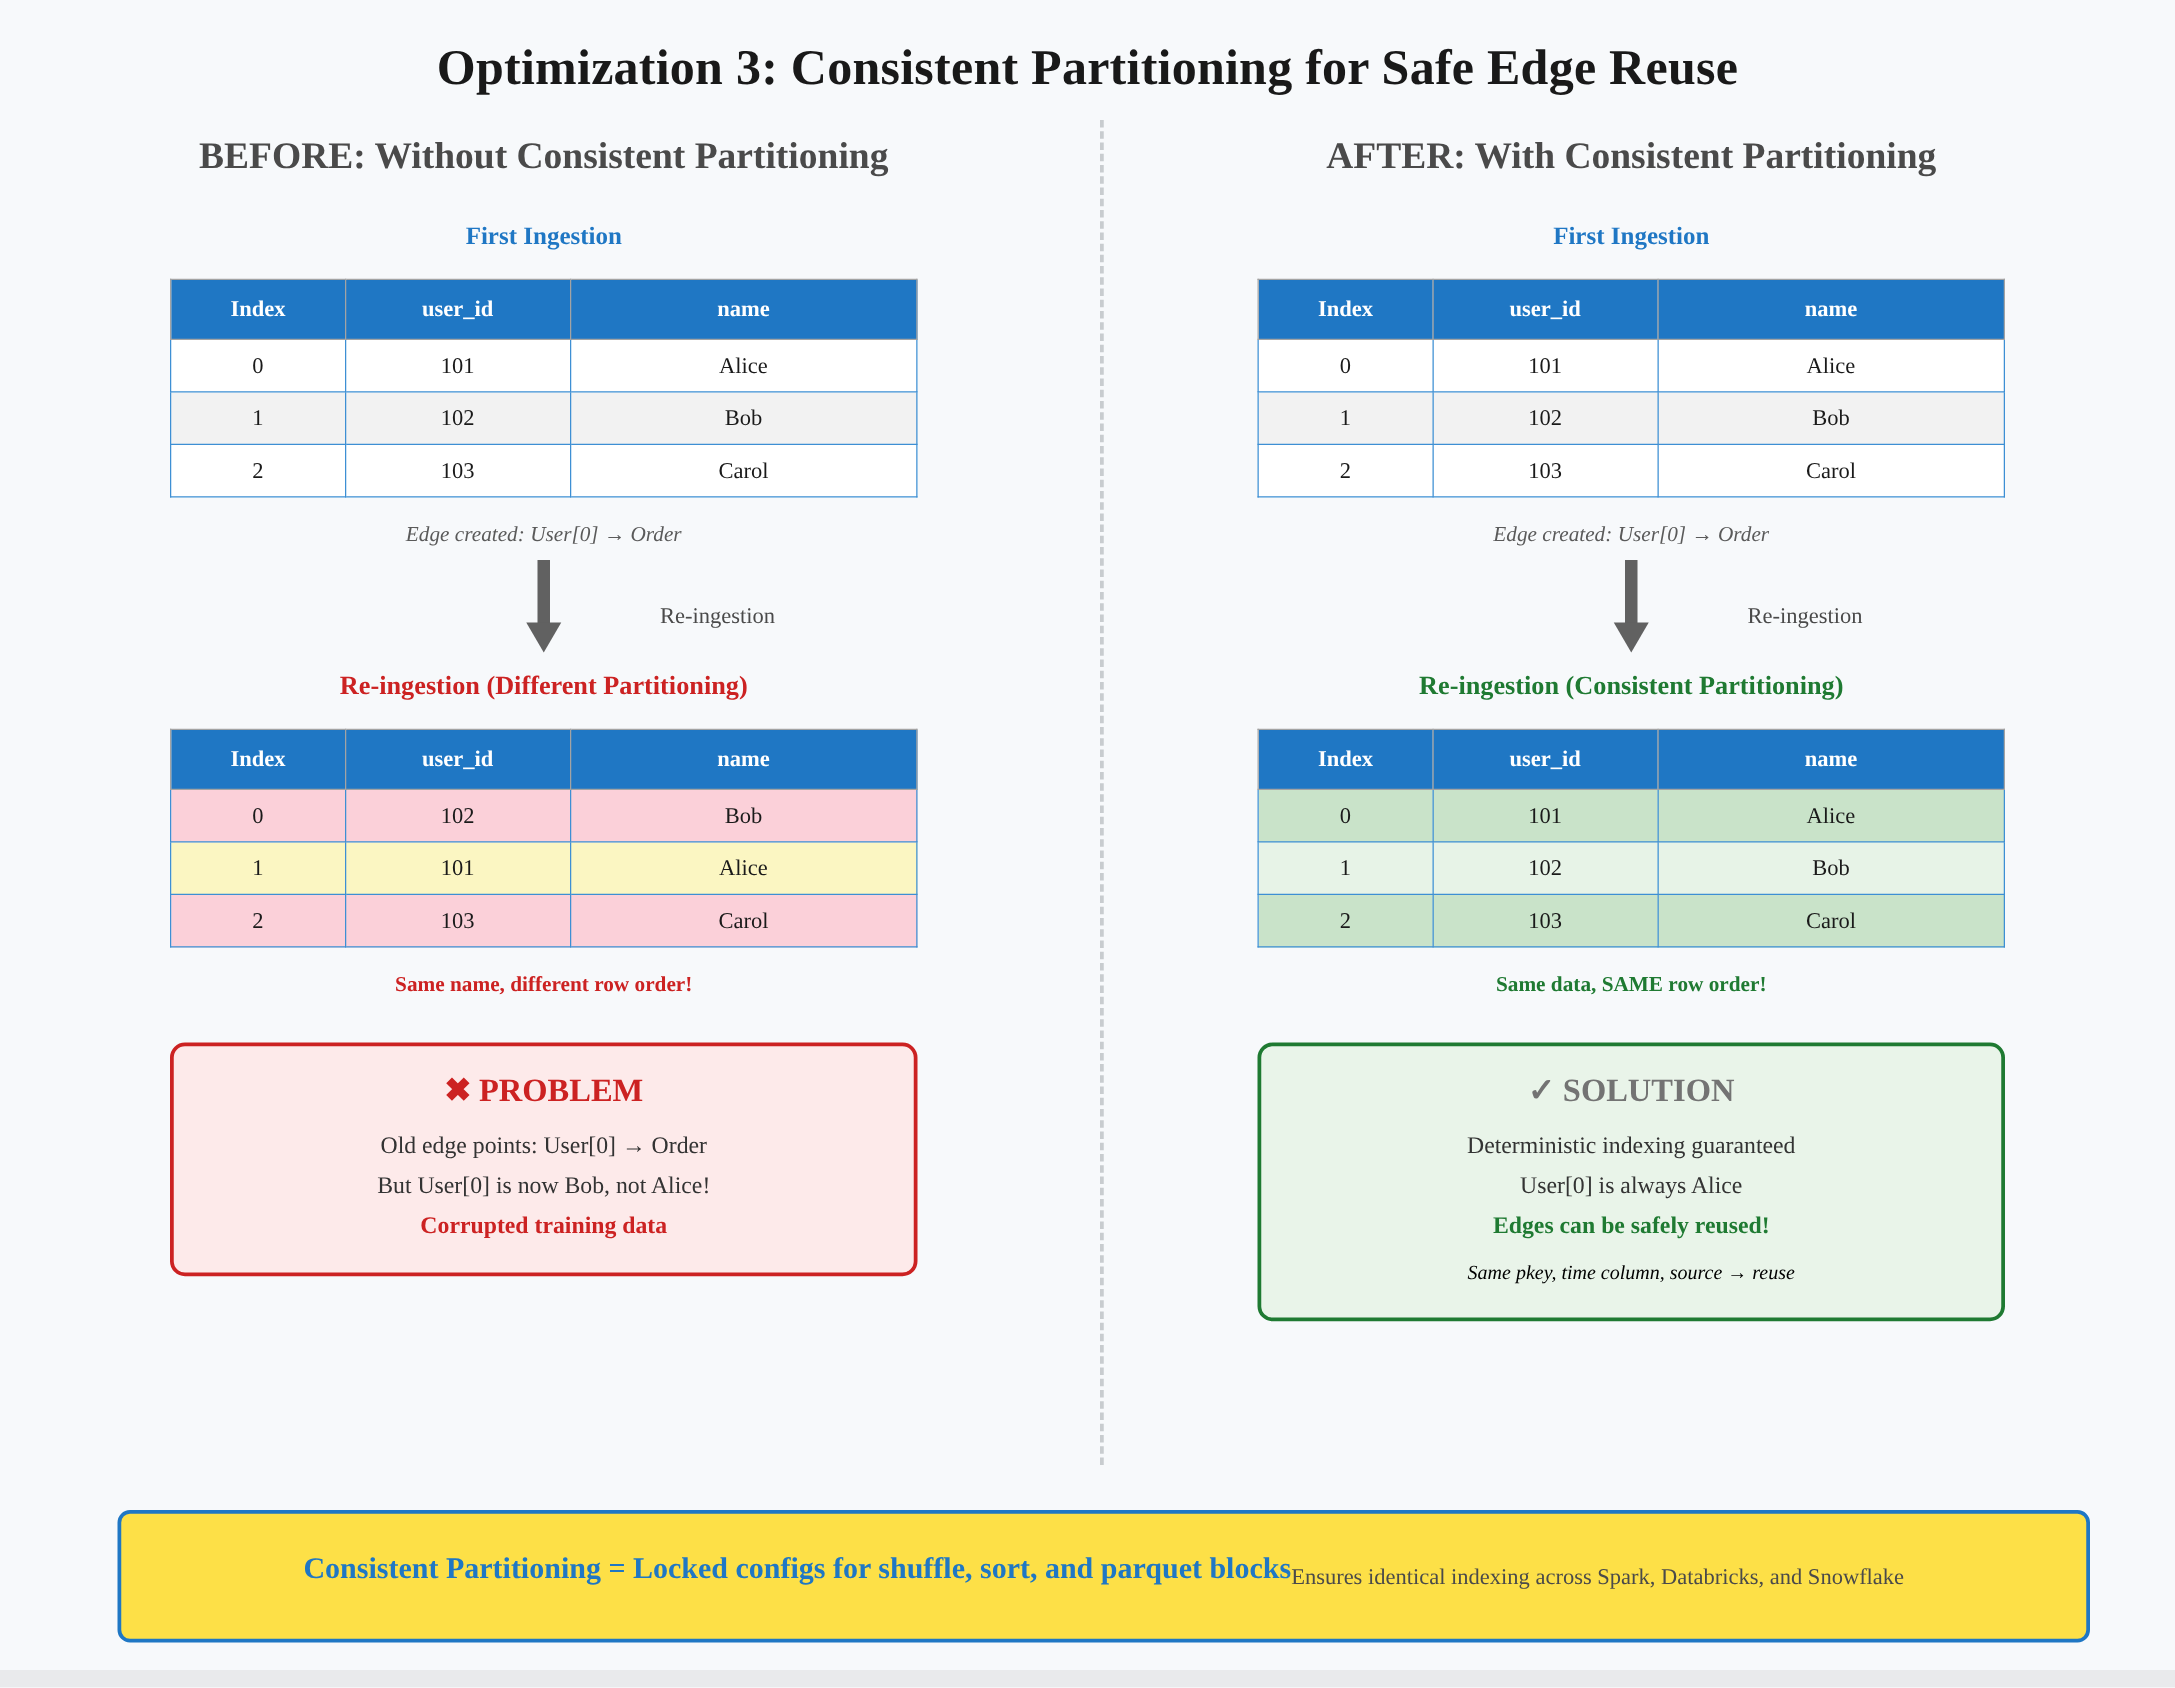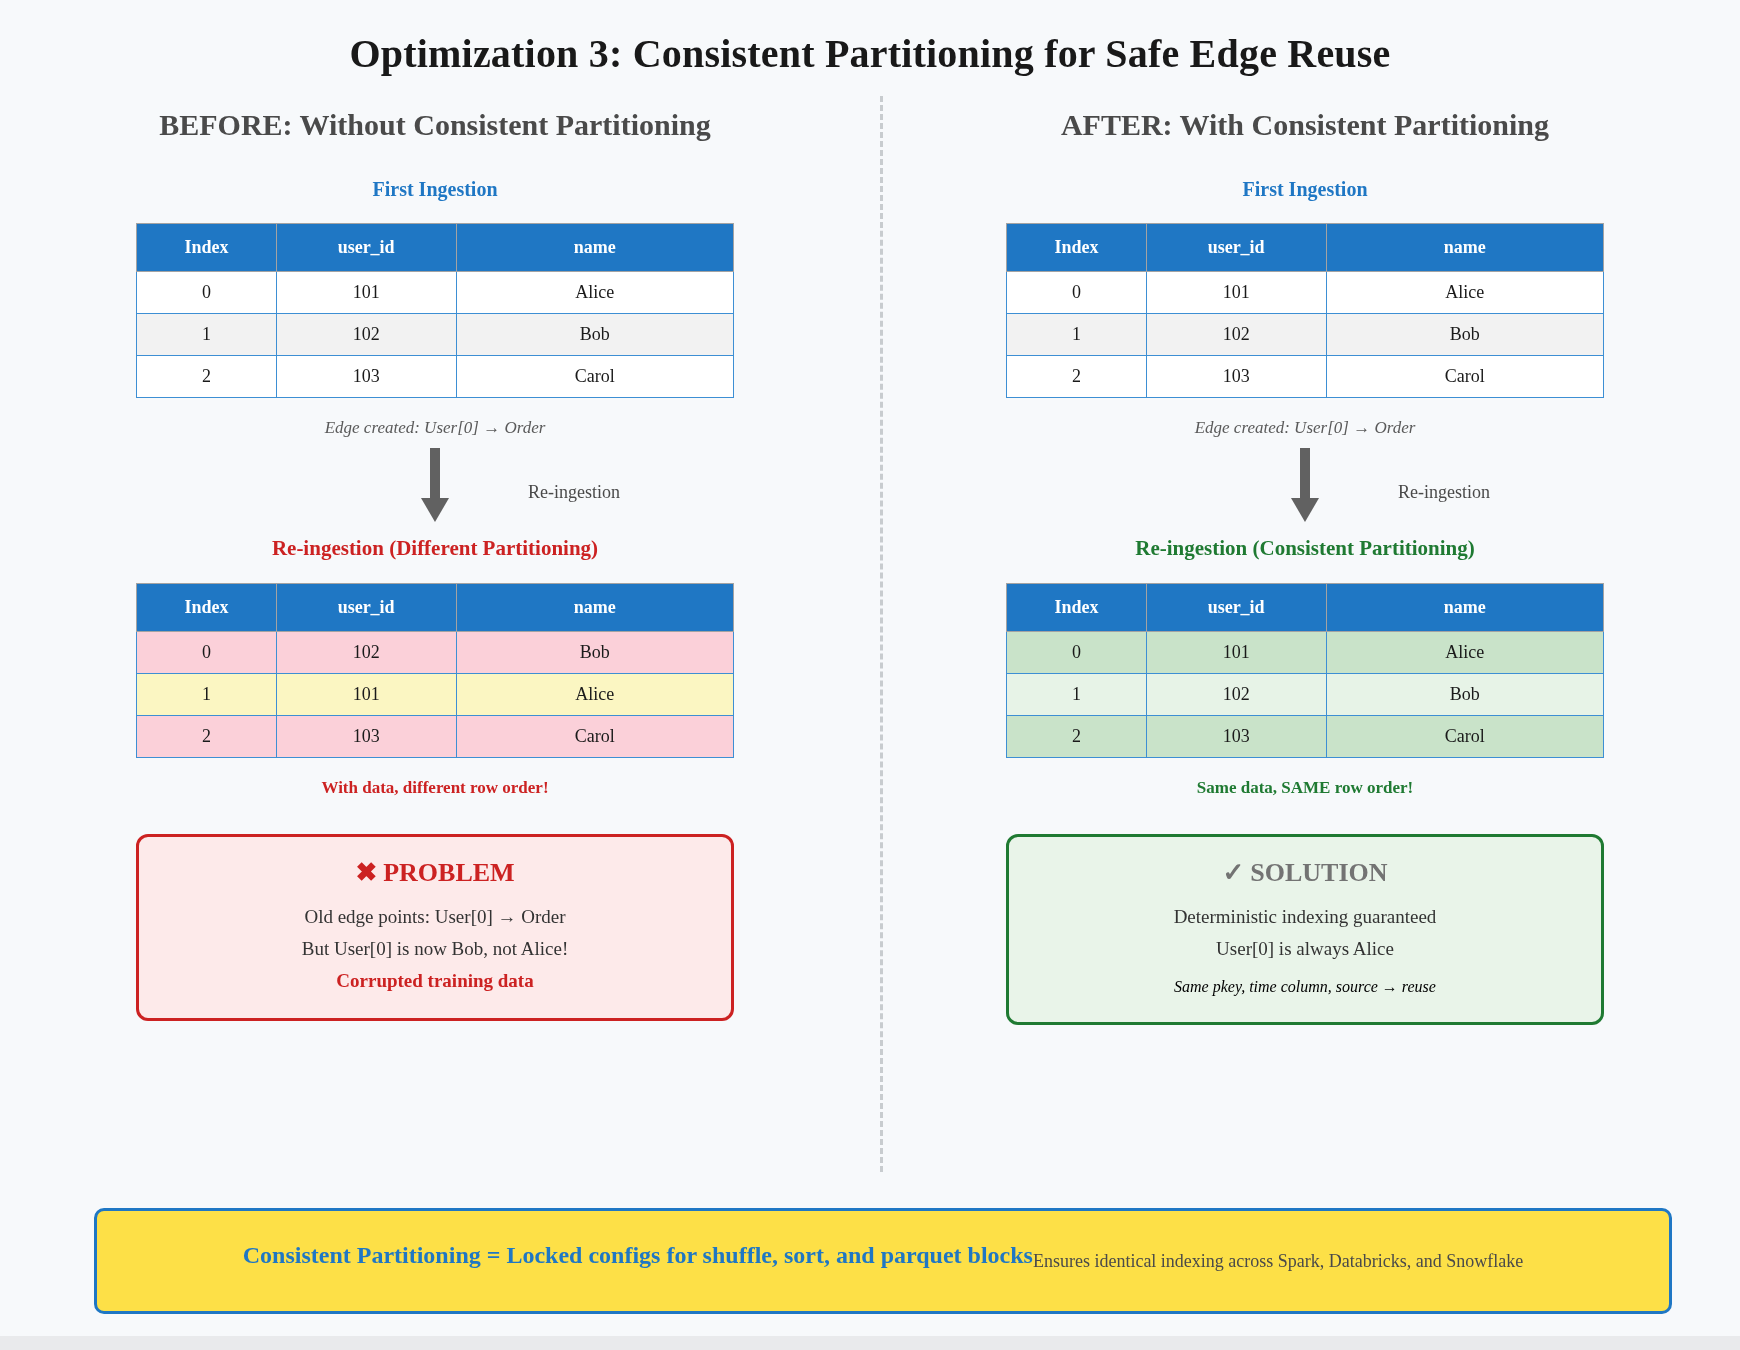--- a/index.html
+++ b/index.html
@@ -281,21 +281,21 @@
             <td>Alice</td>
           </tr>
           <tr class="row-pink">
             <td>2</td>
             <td>103</td>
             <td>Carol</td>
           </tr>
         </tbody>
       </table>
 
-      <div class="row-note red">With data, different row order!</div>
+      <div class="row-note red">Same name, different row order!</div>
 
       <div class="callout problem">
         <div class="callout-title">
           <span class="mark">✖</span><span>PROBLEM</span>
         </div>
         <div class="callout-line">Old edge points: User[0] → Order</div>
         <div class="callout-line">But User[0] is now Bob, not Alice!</div>
         <div class="callout-strong">Corrupted training data</div>
       </div>
     </div>
@@ -372,20 +372,21 @@
       </table>
 
       <div class="row-note green">Same data, SAME row order!</div>
 
       <div class="callout solution">
         <div class="callout-title">
           <span class="mark">✓</span><span>SOLUTION</span>
         </div>
         <div class="callout-line">Deterministic indexing guaranteed</div>
         <div class="callout-line">User[0] is always Alice</div>
+        <div class="callout-strong">Edges can be safely reused!</div>
         <div class="callout-italic">Same pkey, time column, source → reuse</div>
       </div>
     </div>
 
   </div>
 
   <div class="footer-banner">
     <div class="footer-title">Consistent Partitioning = Locked configs for shuffle, sort, and parquet blocks</div>
     <div class="footer-sub">Ensures identical indexing across Spark, Databricks, and Snowflake</div>
   </div>

